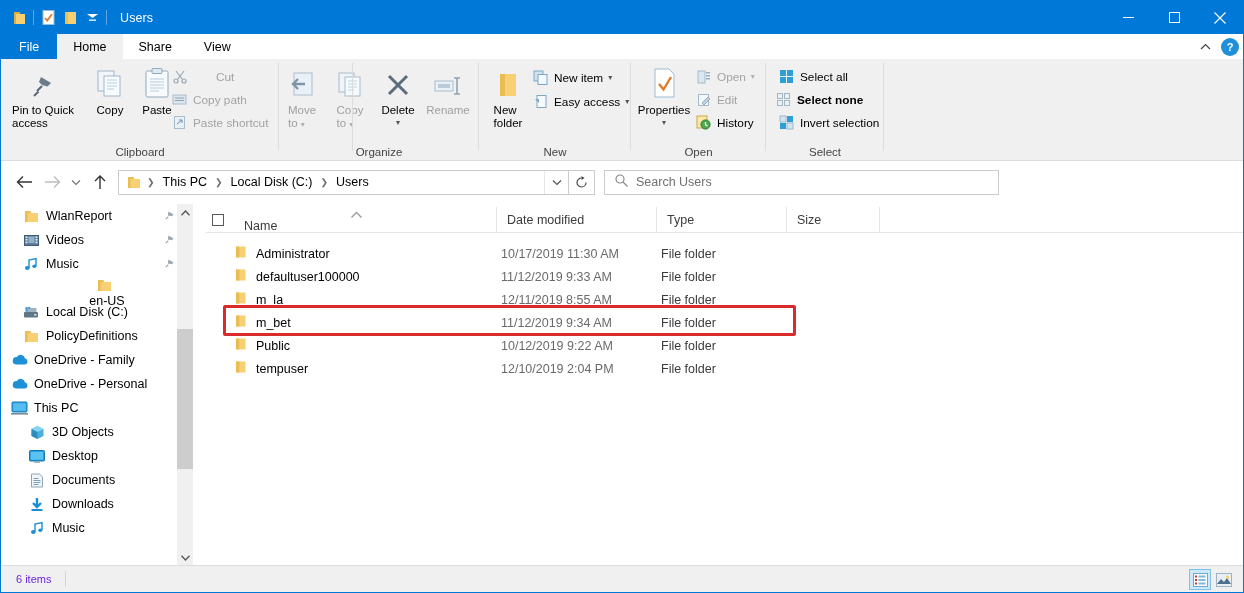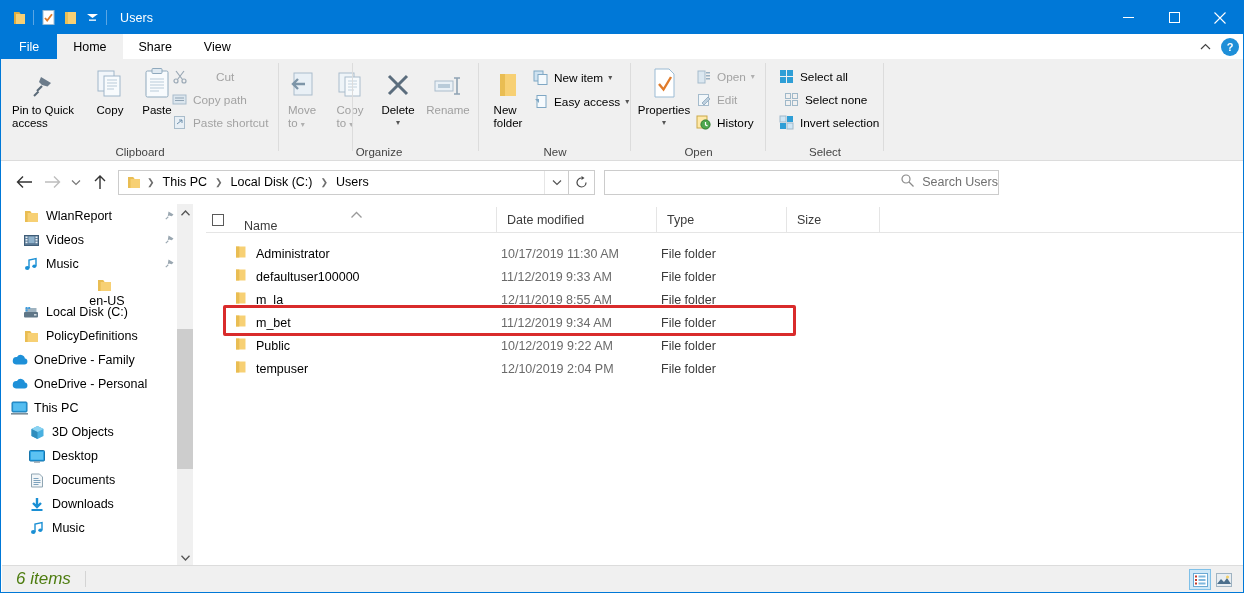--- a/index.html
+++ b/index.html
@@ -113,21 +113,21 @@
   }
   .crumb { font-size: 12.5px; color: #000; padding: 0 2px; white-space: nowrap; }
   .crumb-sep { color: #6d6d6d; font-size: 9px; padding: 0 6px; }
   .addr-drop { position: absolute; right: 0; top: 0; width: 24px; height: 23px;
     display: flex; align-items: center; justify-content: center; border-left: 1px solid #e6e6e6;}
   .refreshbtn { width: 26px; height: 25px; border: 1px solid #cccccc; border-left: none;
     display: flex; align-items: center; justify-content: center; background: #fff; }
   .searchbox {
     height: 25px; width: 395px; margin-left: 9px;
     border: 1px solid #cccccc; background: #ffffff;
-    display: flex; align-items: center; gap: 8px; padding-left: 10px; justify-content: flex-end;
+    display: flex; align-items: center; gap: 8px; padding-left: 10px;
   }
   .search-ph { font-size: 12.5px; color: #707070; }
 
   
   .sidebar {
     position: absolute; top: 203px; left: 1px;
     width: 190px; height: 362px;
     background: #ffffff; overflow: hidden;
   }
   .navitem {
@@ -183,21 +183,21 @@
     pointer-events: none;
   }
 
   
   .statusbar {
     position: absolute; bottom: 0; left: 1px;
     width: 1241px; height: 27px;
     background: #f0f0f0; border-top: 1px solid #dcdcdc;
     display: flex; align-items: center;
   }
-  .status-text { font-size: 17px; color: #4d7c0f; margin-left: 14px; font-style: italic; }
+  .status-text { font-size: 11px; color: #6d28d9; margin-left: 14px; }
   .status-sep { width: 1px; height: 16px; background: #d4d4d4; margin-left: 14px; }
   .viewbtns { position: absolute; right: 8px; top: 3px; display: flex; gap: 2px; }
   .viewbtn { width: 22px; height: 21px; display:flex; align-items:center; justify-content:center; }
   .viewbtn.sel { background: #cfe8f7; border: 1px solid #7fc0e8; }
 </style>
 </head>
 <body>
 
 <div id="app">
 
@@ -474,21 +474,21 @@
         <span class="sico">
           <svg width="15" height="15" viewBox="0 0 15 15">
               <rect x="1" y="1" width="6" height="6" fill="#2e9ed6"></rect>
               <rect x="8" y="1" width="6" height="6" fill="#2e9ed6"></rect>
               <rect x="1" y="8" width="6" height="6" fill="#2e9ed6"></rect>
               <rect x="8" y="8" width="6" height="6" fill="#2e9ed6"></rect>
             </svg>
         </span>
         <span>Select all</span>
       </div>
-      <div class="smbtn" style="left:17px; top:32px;">
+      <div class="smbtn" style="left:9px; top:32px;font-weight:bold;">
         <span class="sico">
           <svg width="15" height="15" viewBox="0 0 15 15">
               <g fill="none" stroke="#9fb8c9">
                 <rect x="1.5" y="1.5" width="5" height="5"></rect>
                 <rect x="8.5" y="1.5" width="5" height="5"></rect>
                 <rect x="1.5" y="8.5" width="5" height="5"></rect>
                 <rect x="8.5" y="8.5" width="5" height="5"></rect>
               </g>
             </svg>
         </span>

